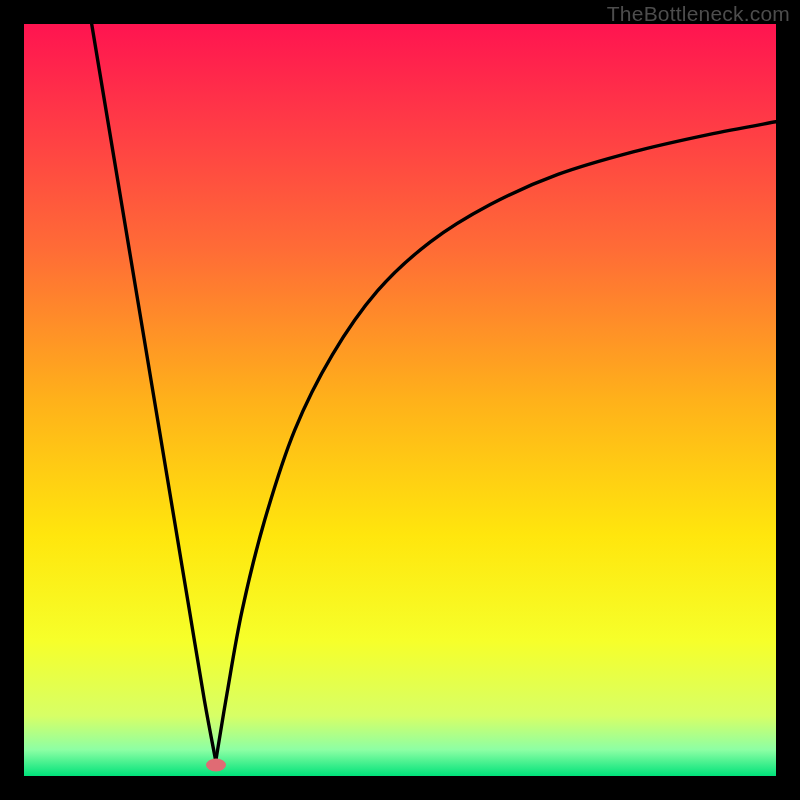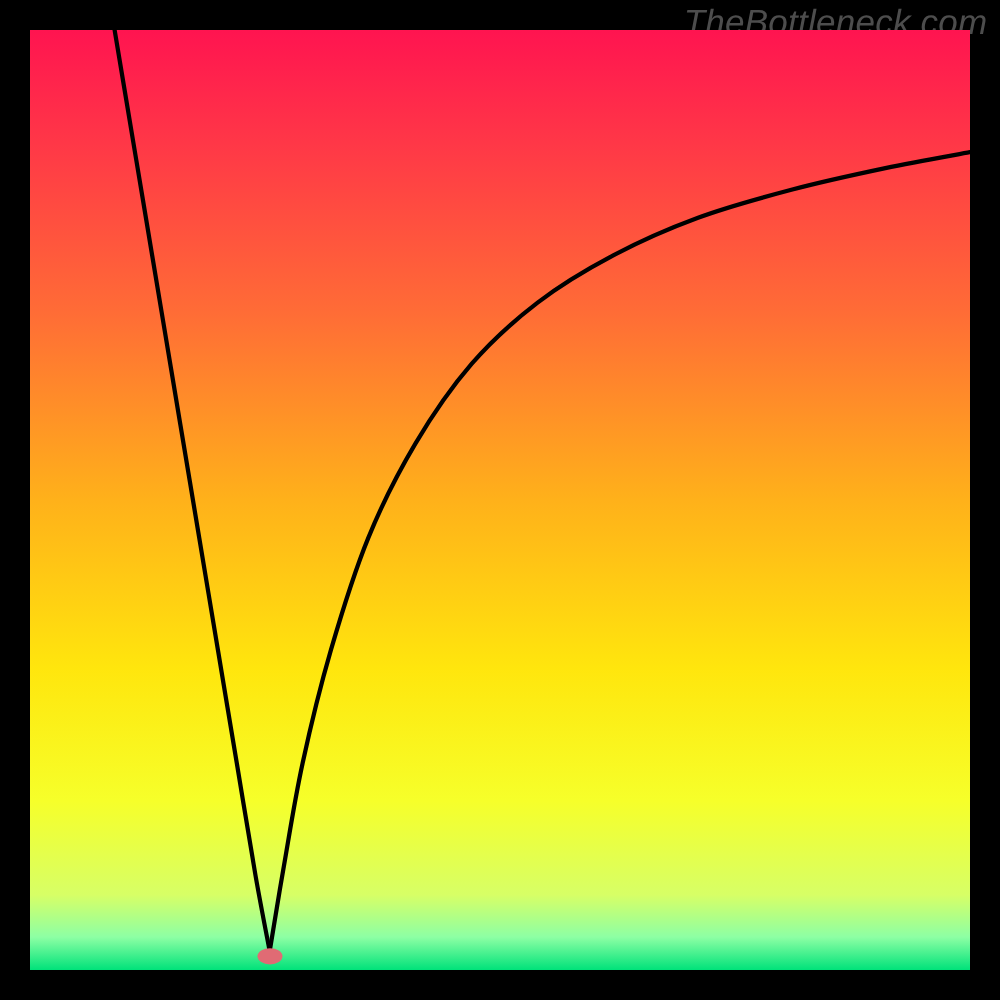--- a/index.html
+++ b/index.html
@@ -33,24 +33,23 @@
     position: absolute;
     inset: 0;
     width: 100%;
     height: 100%;
   }
   .attribution {
     position: absolute;
     top: 2px;
     right: 10px;
     color: #4d4d4d;
-    font-size: 28px;
+    font-size: 21px;
     font-weight: 400;
     letter-spacing: 0.2px;
-    font-style: italic;
   }
   .marker {
     position: absolute;
     width: 20px;
     height: 13px;
     background: #e06b74;
     border-radius: 50%;
     transform: translate(-50%, -50%);
   }
 </style>

